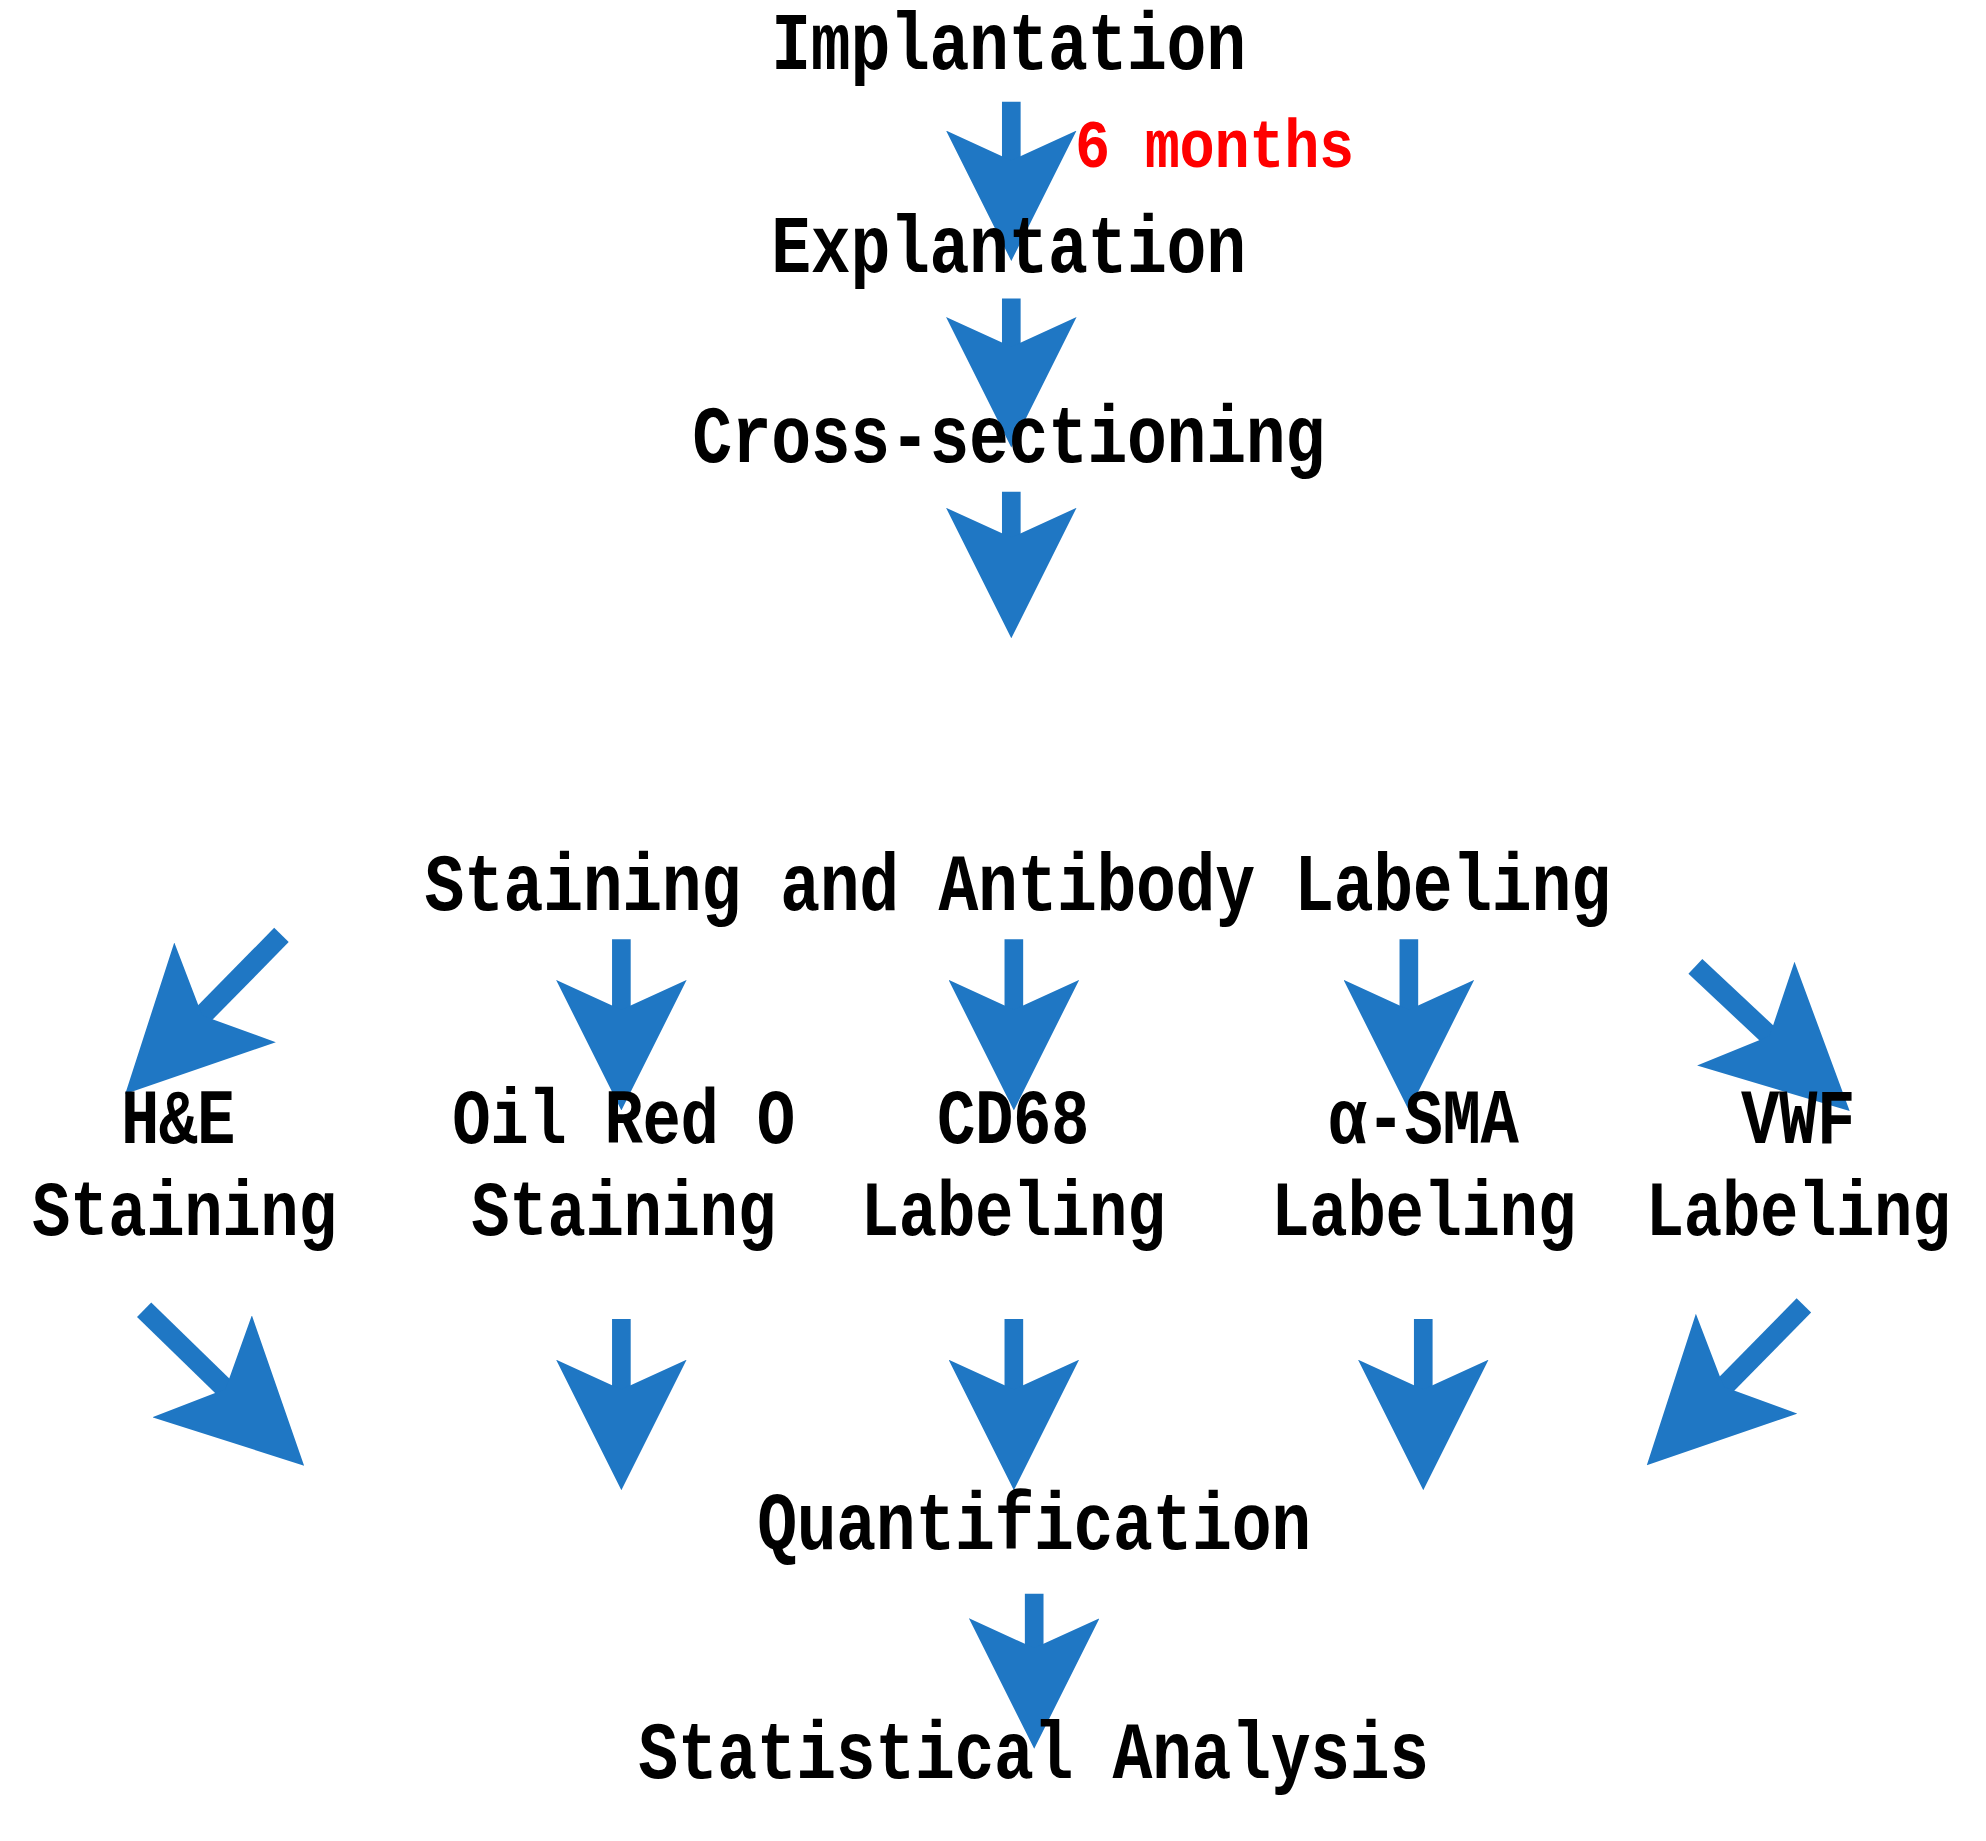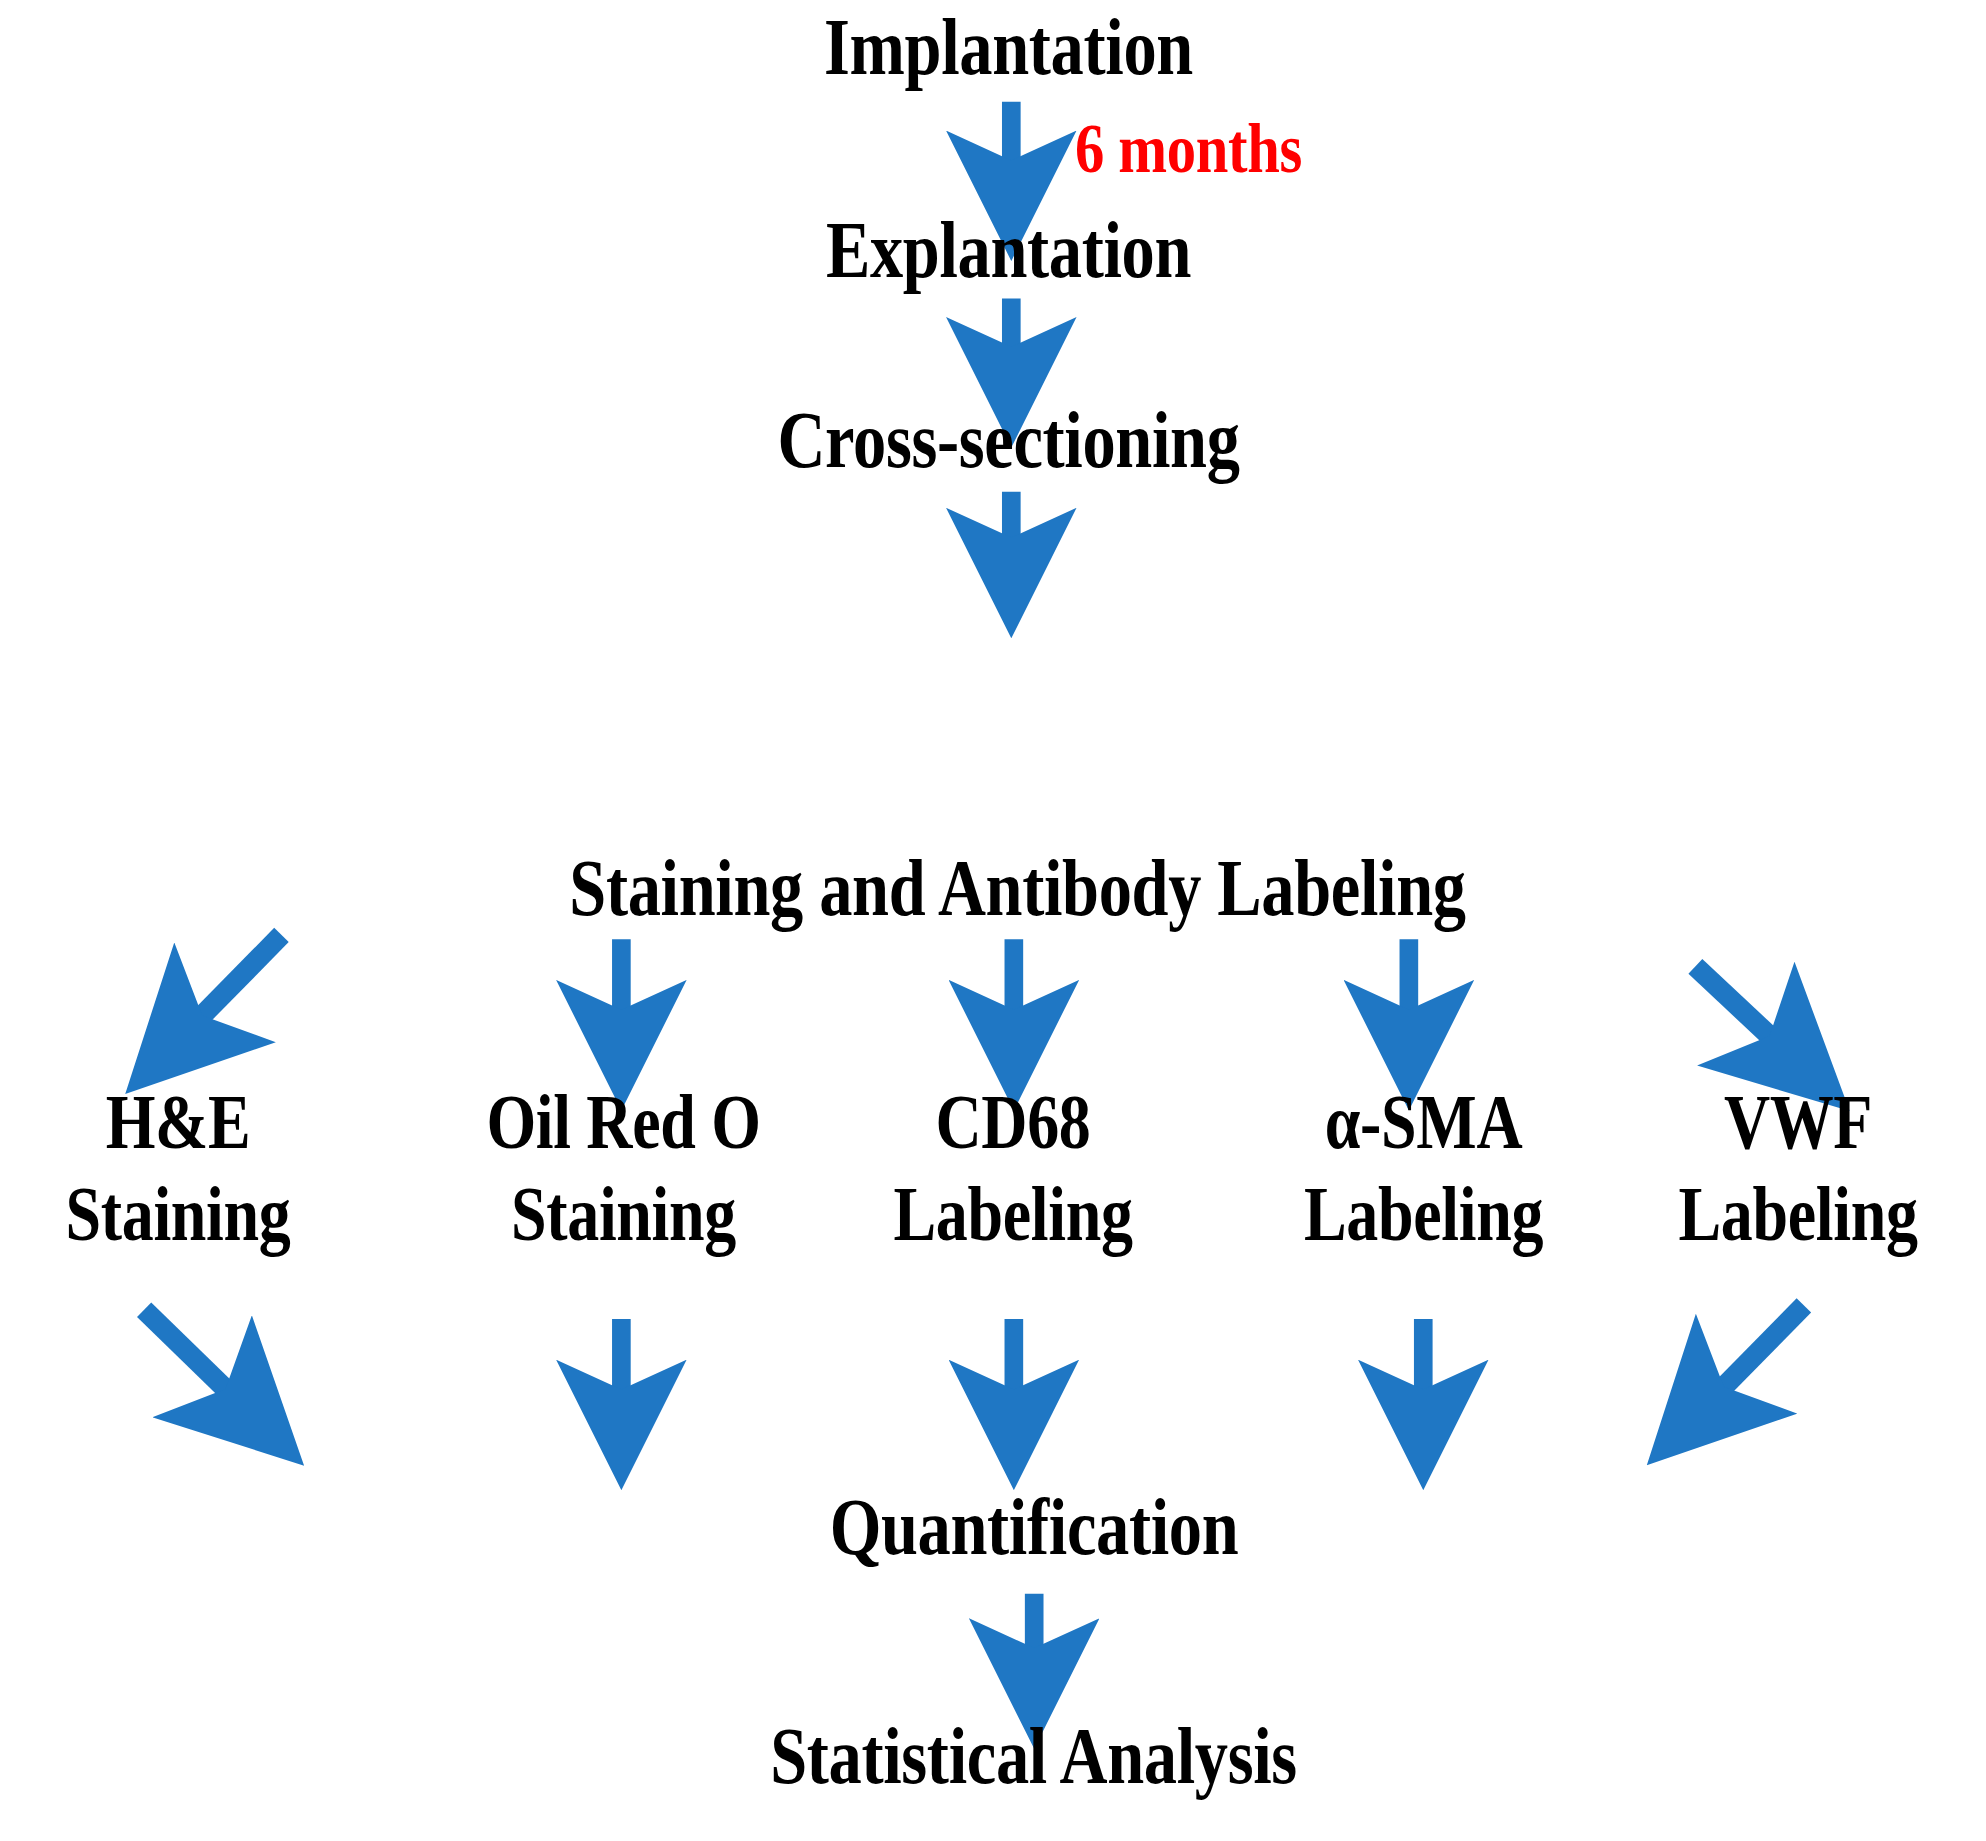--- a/index.html
+++ b/index.html
@@ -7,21 +7,21 @@
     margin: 0;
     padding: 0;
     background: #ffffff;
   }
   #canvas {
     position: relative;
     width: 1987px;
     height: 1842px;
     background: #ffffff;
     overflow: hidden;
-    font-family: Liberation Serif, serif;
+    font-family: Liberation Mono, monospace;
   }
   .node {
     position: absolute;
     font-weight: bold;
     color: #000000;
     white-space: nowrap;
     line-height: 1.0;
     letter-spacing: -0.4px;
     transform: scaleX(0.82);
     transform-origin: center center;

